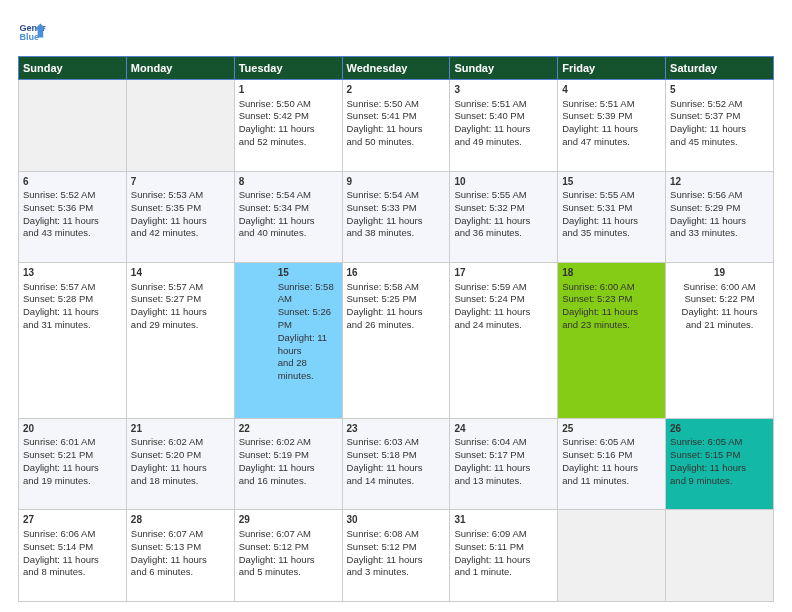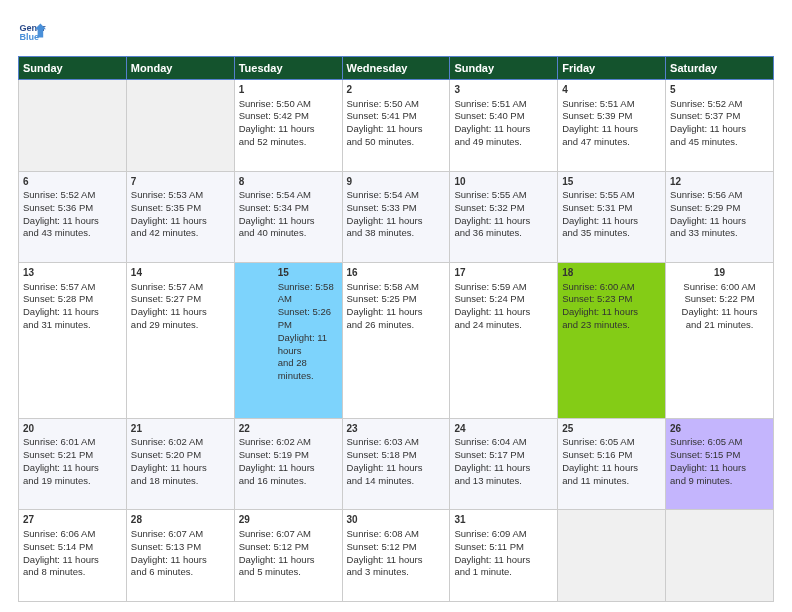--- a/index.html
+++ b/index.html
@@ -155,21 +155,21 @@
           <td style="background: #84cc16;"><span class="day-num">18</span>Sunrise: 6:00 AM<br>Sunset: 5:23 PM<br>Daylight: 11 hours<br>and 23 minutes.</td>
           <td style="background: rgb(255, 255, 255); text-align: center;"><span class="day-num">19</span>Sunrise: 6:00 AM<br>Sunset: 5:22 PM<br>Daylight: 11 hours<br>and 21 minutes.</td>
         </tr>
         <tr>
           <td style="background: rgb(245, 246, 251);"><span class="day-num">20</span>Sunrise: 6:01 AM<br>Sunset: 5:21 PM<br>Daylight: 11 hours<br>and 19 minutes.</td>
           <td style="background: rgb(245, 246, 251);"><span class="day-num">21</span>Sunrise: 6:02 AM<br>Sunset: 5:20 PM<br>Daylight: 11 hours<br>and 18 minutes.</td>
           <td style="background: rgb(245, 246, 251);"><span class="day-num">22</span>Sunrise: 6:02 AM<br>Sunset: 5:19 PM<br>Daylight: 11 hours<br>and 16 minutes.</td>
           <td style="background: rgb(245, 246, 251);"><span class="day-num">23</span>Sunrise: 6:03 AM<br>Sunset: 5:18 PM<br>Daylight: 11 hours<br>and 14 minutes.</td>
           <td style="background: rgb(245, 246, 251);"><span class="day-num">24</span>Sunrise: 6:04 AM<br>Sunset: 5:17 PM<br>Daylight: 11 hours<br>and 13 minutes.</td>
           <td style="background: rgb(245, 246, 251);"><span class="day-num">25</span>Sunrise: 6:05 AM<br>Sunset: 5:16 PM<br>Daylight: 11 hours<br>and 11 minutes.</td>
-          <td style="background: #c4b5fd;"><span class="day-num">26</span>Sunrise: 6:05 AM<br>Sunset: 5:15 PM<br>Daylight: 11 hours<br>and 9 minutes.</td>
+          <td style="background: #14b8a6;"><span class="day-num">26</span>Sunrise: 6:05 AM<br>Sunset: 5:15 PM<br>Daylight: 11 hours<br>and 9 minutes.</td>
         </tr>
         <tr>
           <td style="background: rgb(255, 255, 255);"><span class="day-num">27</span>Sunrise: 6:06 AM<br>Sunset: 5:14 PM<br>Daylight: 11 hours<br>and 8 minutes.</td>
           <td style="background: rgb(255, 255, 255);"><span class="day-num">28</span>Sunrise: 6:07 AM<br>Sunset: 5:13 PM<br>Daylight: 11 hours<br>and 6 minutes.</td>
           <td style="background: rgb(255, 255, 255); margin-top: 20px;"><span class="day-num">29</span>Sunrise: 6:07 AM<br>Sunset: 5:12 PM<br>Daylight: 11 hours<br>and 5 minutes.</td>
           <td style="background: rgb(255, 255, 255);"><span class="day-num">30</span>Sunrise: 6:08 AM<br>Sunset: 5:12 PM<br>Daylight: 11 hours<br>and 3 minutes.</td>
           <td style="background: rgb(255, 255, 255); margin-top: 46px;"><span class="day-num">31</span>Sunrise: 6:09 AM<br>Sunset: 5:11 PM<br>Daylight: 11 hours<br>and 1 minute.</td>
           <td class="empty-cell" style="background: rgb(240, 240, 240);"></td>
           <td class="empty-cell" style="background: rgb(240, 240, 240);"></td>
         </tr>

